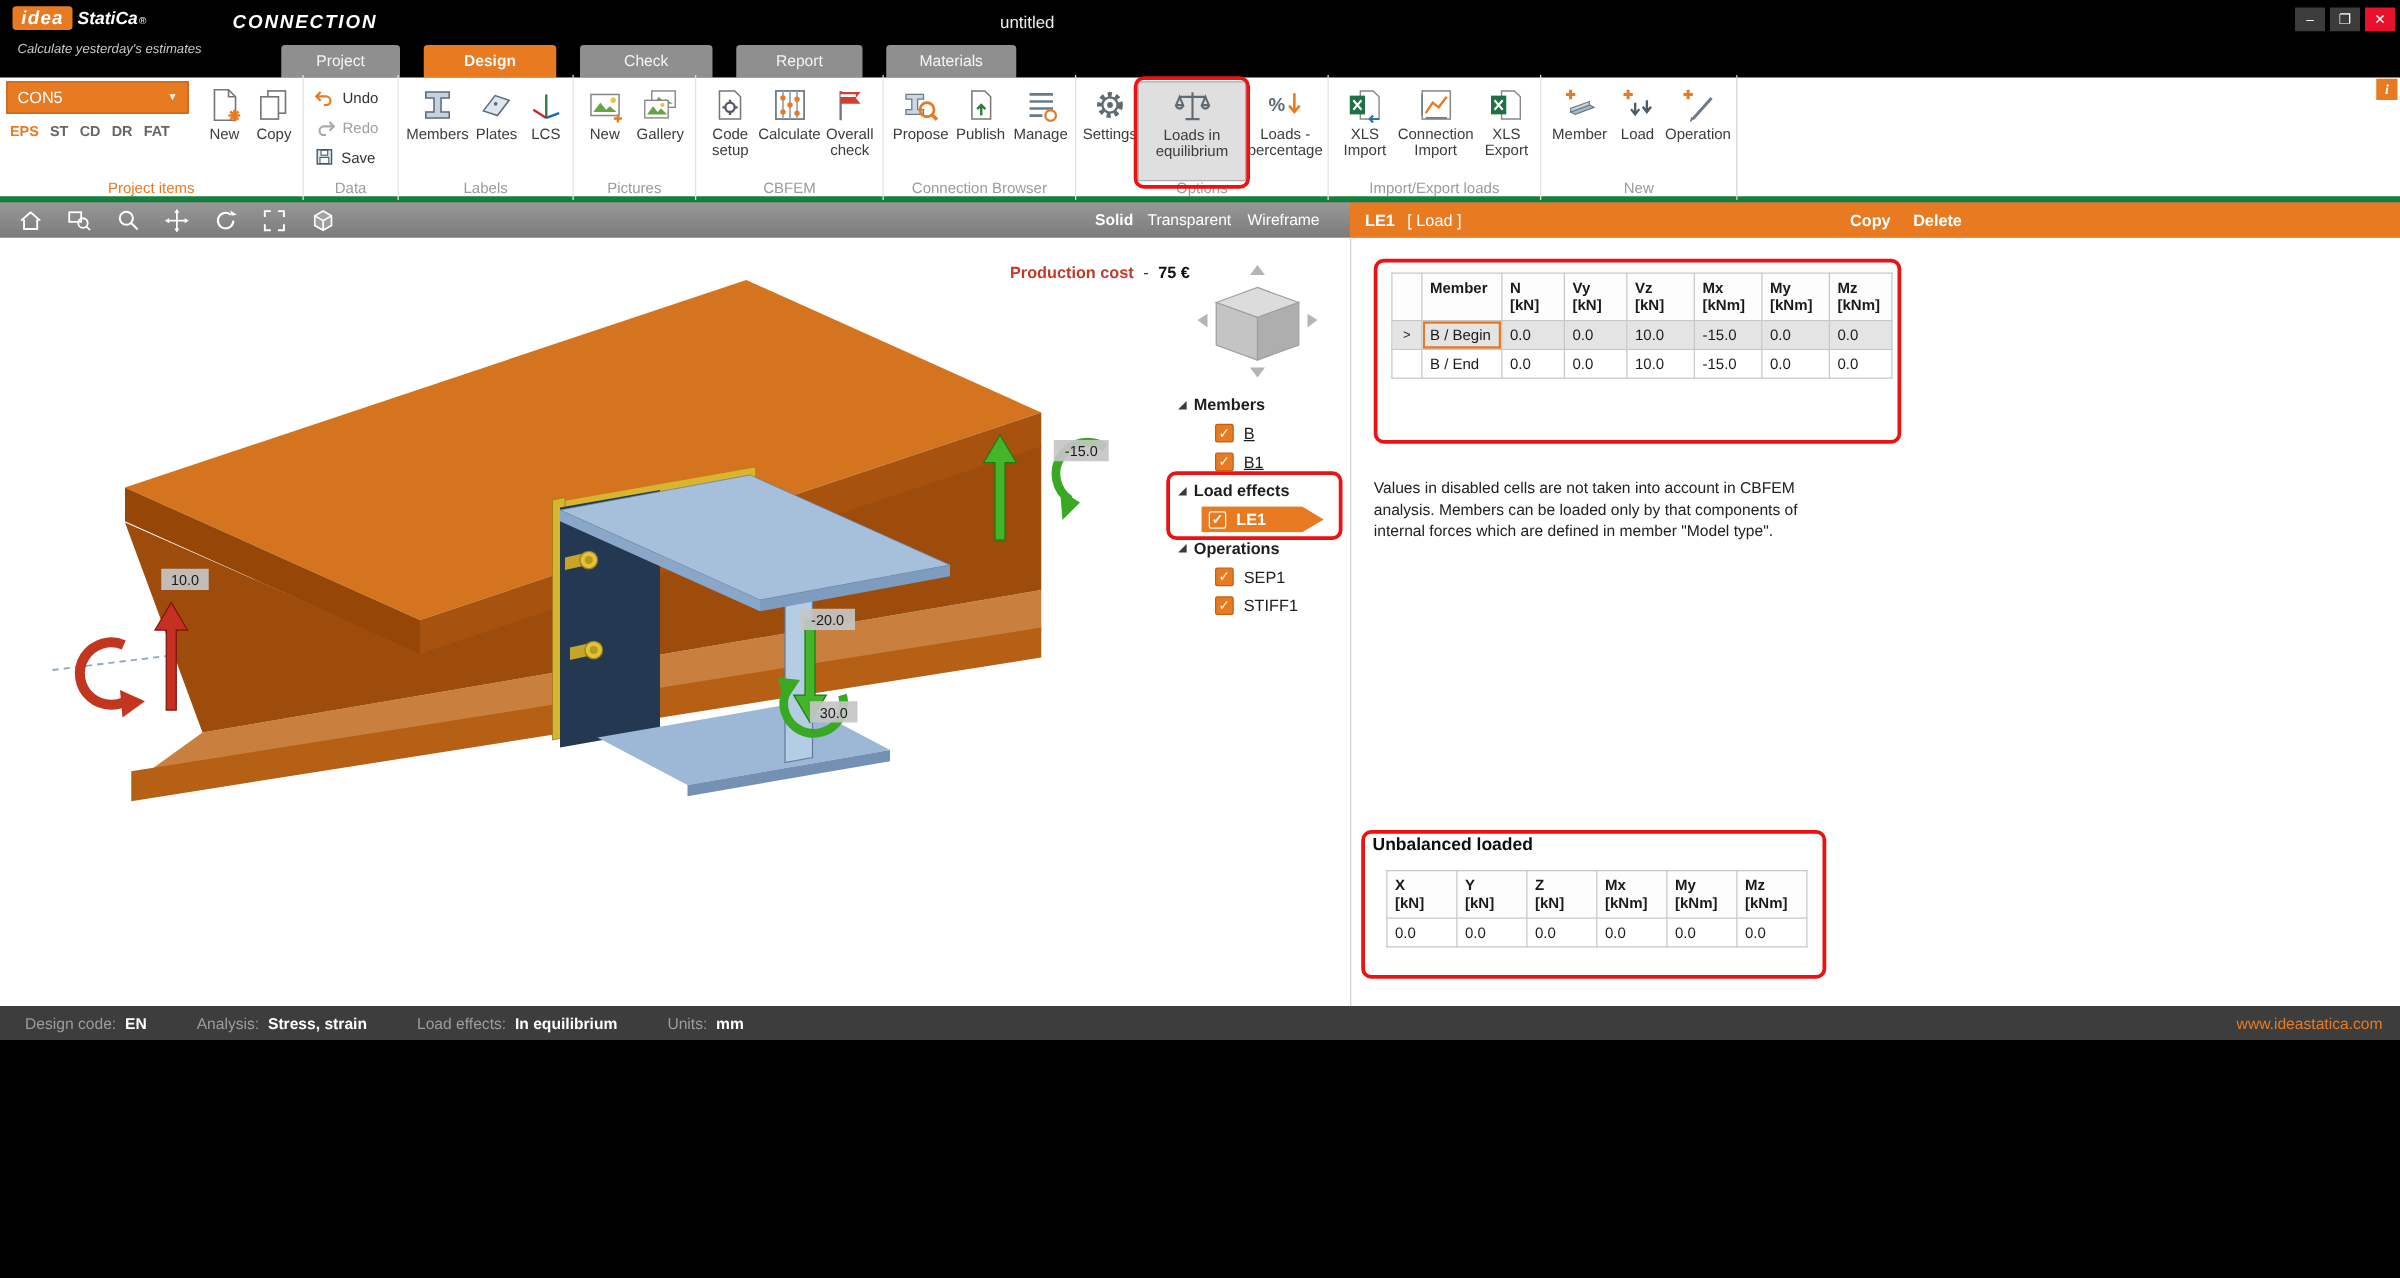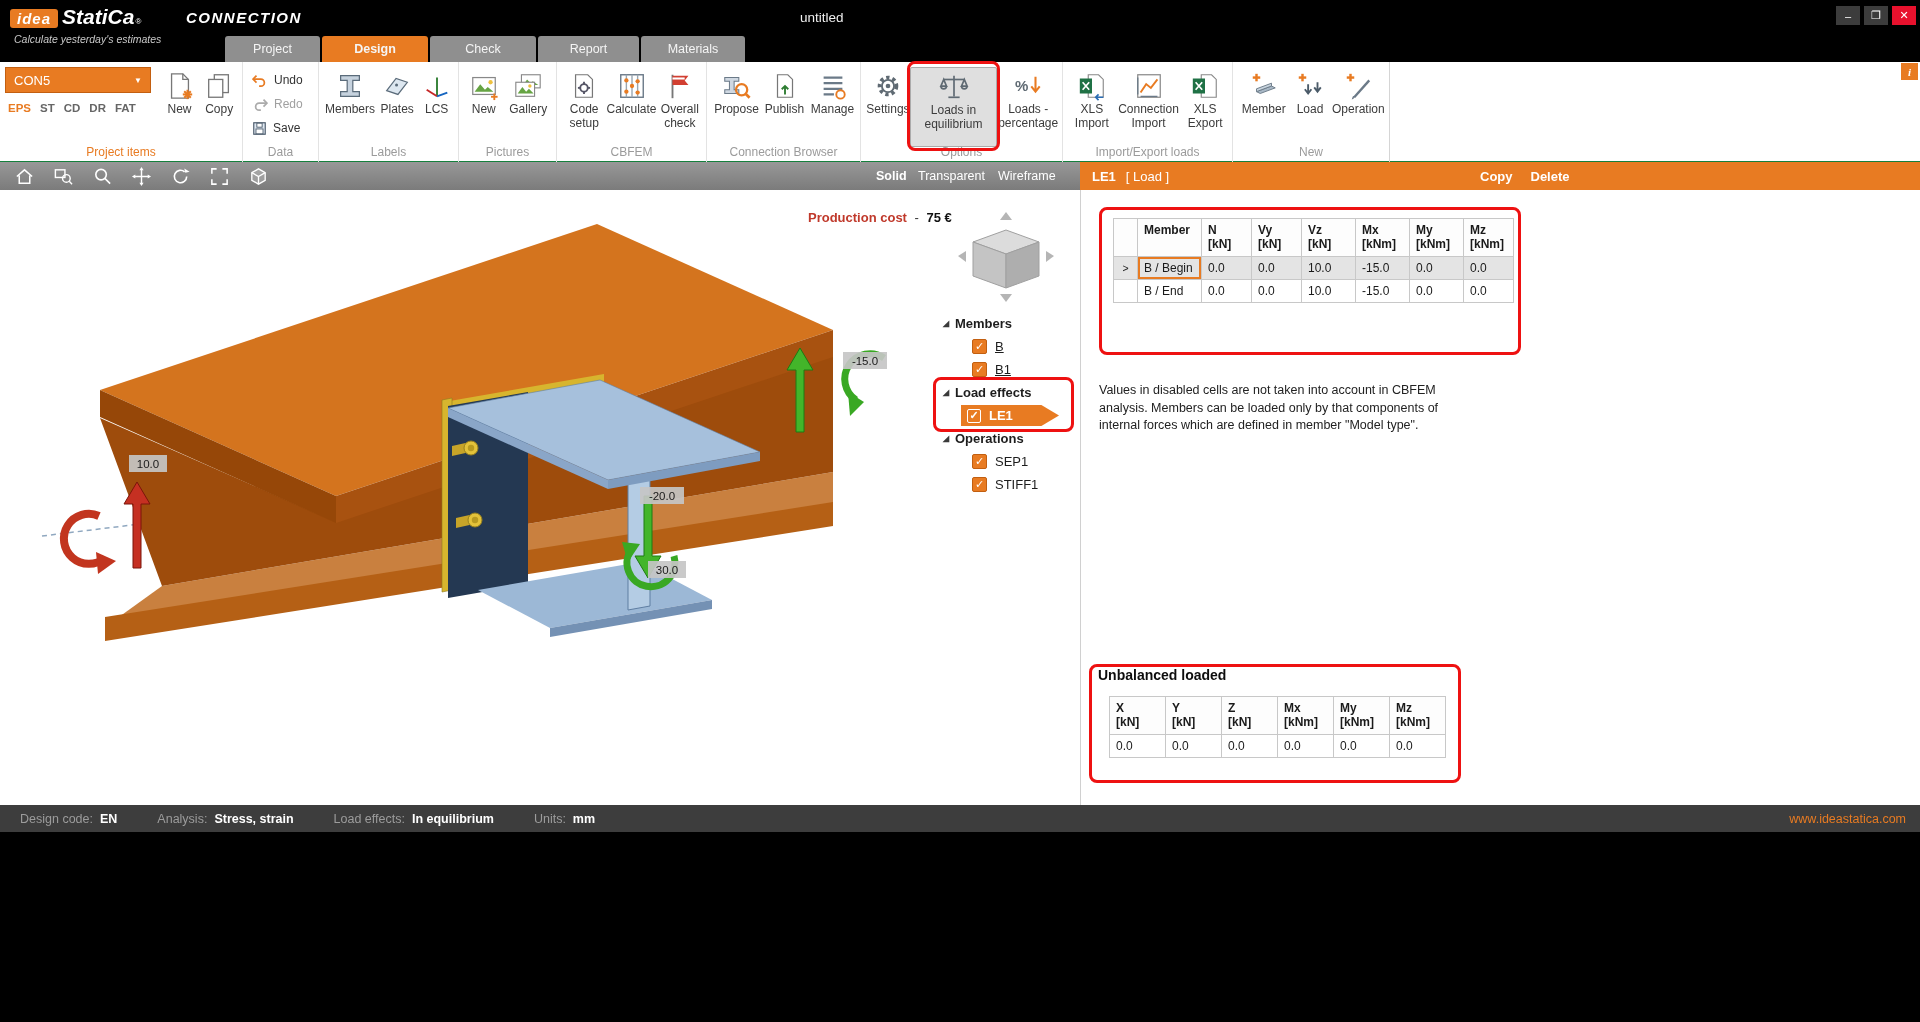--- a/index.html
+++ b/index.html
@@ -5,44 +5,44 @@
   * { margin:0; padding:0; box-sizing:border-box; }
   html,body { width:1920px; height:1022px; background:#000; overflow:hidden;
               font-family:"Liberation Sans", sans-serif; }
   .app { position:relative; width:1920px; height:864px;text-decoration:underline; }
 
   
   .titlebar { position:absolute; left:0; top:0; width:1920px; height:36px; background:#000; }
   .logo { position:absolute; left:10px; top:5px; display:flex; align-items:baseline; color:#fff; }
   .logo-idea { background:var(--accent,#e87b22); color:#fff; font-weight:bold; font-style:italic;
                font-size:15px; padding:1px 7px; border-radius:3px; letter-spacing:1px; }
-  .logo-statica { font-size:21px; font-style:italic; font-weight:bold; margin-left:4px; }
+  .logo-statica { font-size:14px; font-style:italic; font-weight:bold; margin-left:4px; }
   .logo-reg { font-size:8px; vertical-align:super; margin-left:1px; }
   .product { position:absolute; left:186px; top:9px; color:#fff; font-size:15px; font-weight:bold;
              font-style:italic; letter-spacing:1.5px; }
   .tagline { position:absolute; left:14px; top:33px; color:#c9c9c9; font-size:10.5px; font-style:italic; z-index:3; }
   .doc-title { position:absolute; left:800px; top:10px; color:#efefef; font-size:13.5px; }
   .win-controls { position:absolute; right:4px; top:6px; display:flex; gap:4px; }
   .win-btn { width:24px; height:19px; background:#3c3c3c; color:#fff; font-size:11px;
              display:flex; align-items:center; justify-content:center; cursor:pointer; }
   .win-btn.close { background:#e8112d; }
   .info-btn { position:absolute; right:2px; top:63px; width:17px; height:17px; background:var(--accent,#e87b22);
               color:#fff; font-weight:bold; font-style:italic; font-size:11px; display:flex;
               align-items:center; justify-content:center; z-index:6; font-family:"Liberation Serif",serif; }
 
   
   .tabbar { position:absolute; left:0; top:36px; width:1920px; height:26px; background:#000;
-            display:flex; padding-left:225px; gap:2px; }
+            display:flex; padding-left:225px; gap:19px; }
   .tab { height:26px; background:#8f8f8f; color:#f5f5f5; font-size:12.5px; display:flex;
          align-items:center; justify-content:center; border-radius:3px 3px 0 0; cursor:pointer; }
   .tab.active { background:var(--accent,#e87b22); font-weight:bold; }
 
   
   .ribbon { position:absolute; left:0; top:62px; width:1920px; height:100px; background:#fff;
-            border-bottom:1px solid #15803d; display:flex; }
+            border-bottom:5px solid #15803d; display:flex;align-items:center; }
   .rgroup { position:relative; height:100px; border-right:1px solid #e3e3e3; display:flex;
             align-items:flex-start; padding:5px 3px 18px 5px; }
   .rgroup-label { position:absolute; bottom:3px; left:0; width:100%; text-align:center;
                   font-size:12px; color:#9b9b9b; }
   .rgroup-label.accent-label { color:var(--accent,#e87b22); }
   .rbtn { display:flex; flex-direction:column; align-items:center; font-size:12px; color:#3c3c3c;
           text-align:center; line-height:1.15; padding-top:2px; cursor:pointer; }
   .rbtn .ricon { width:34px; height:34px; display:flex; align-items:center; justify-content:center; }
   .rbtn.tool-active { background:#dfdfdf; border:1px solid #ababab; border-radius:2px; height:80px; }
   .pi-left { width:152px; margin-right:4px; }

